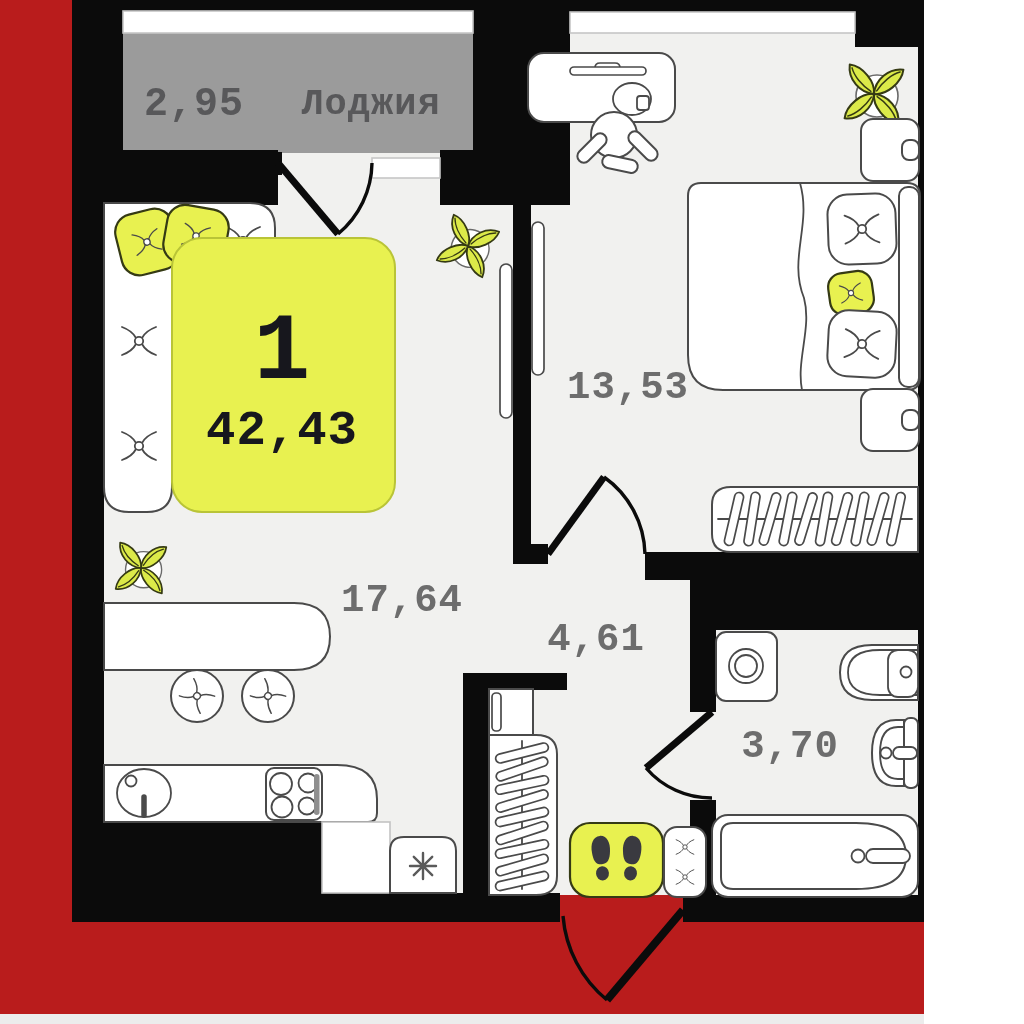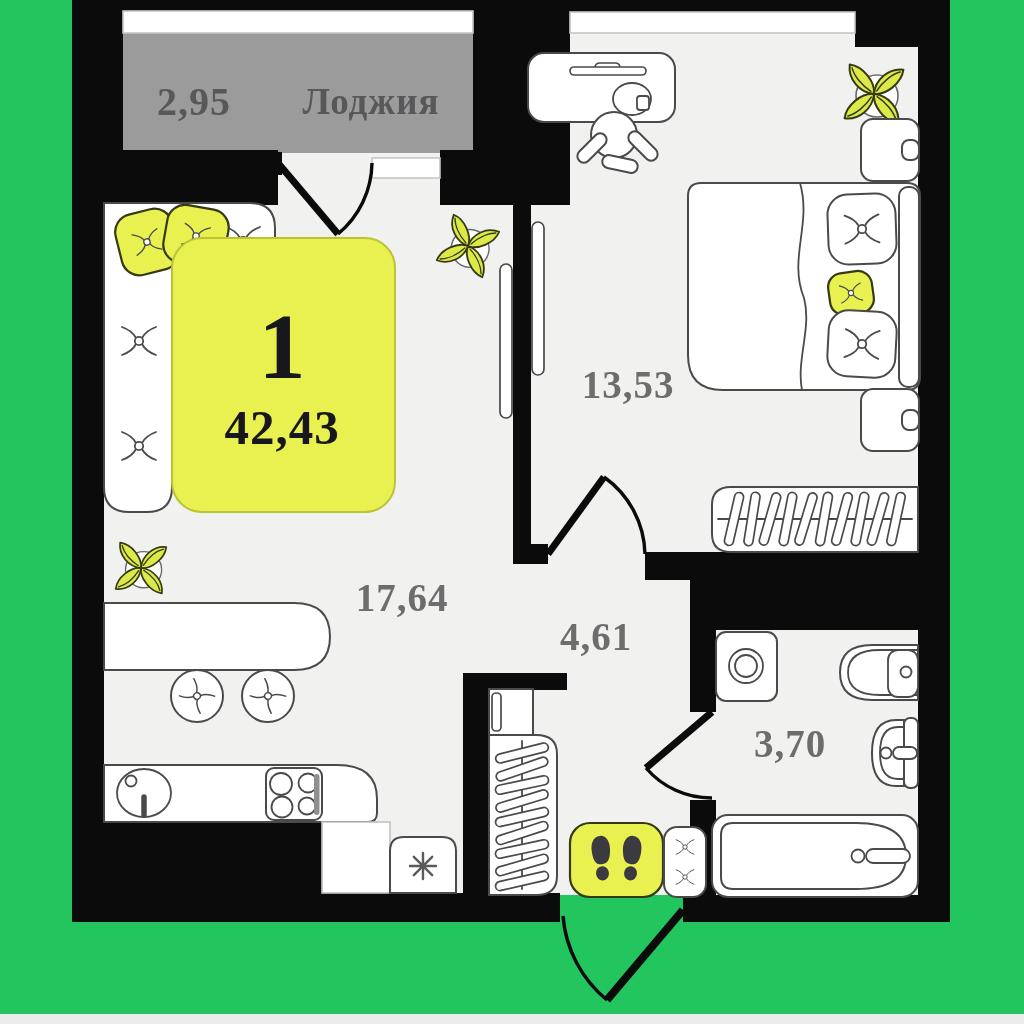--- a/index.html
+++ b/index.html
@@ -1,17 +1,17 @@
 <!DOCTYPE html>
 <html><head>
 <meta charset="utf-8">
 <style>
   html,body{margin:0;padding:0;background:#fff;}
-  #stage{position:relative;width:1024px;height:1024px;background:#22c55e;overflow:hidden;
-         font-family:Liberation Serif, serif;}
+  #stage{position:relative;width:924px;height:1024px;background:#b91c1c;overflow:hidden;
+         font-family:Liberation Mono, monospace;}
   svg{position:absolute;left:0;top:0;}
   .wall{fill:#0b0b0b;}
   .floor{fill:#f1f1ef;}
   .furn{fill:#ffffff;stroke:#4a4a4a;stroke-width:2;}
   .furn-lt{fill:#ffffff;stroke:#c3c3c3;stroke-width:1.6;}
   .ln{fill:none;stroke:#4a4a4a;stroke-width:2;stroke-linecap:round;}
   .leaf{fill:#dcea49;stroke:#353a14;stroke-width:2;stroke-linejoin:round;}
   .vein{fill:none;stroke:#353a14;stroke-width:1.5;stroke-linecap:round;}
   .accent{stroke:#353a14;stroke-width:2.2;}
   .dk{fill:#3a3a40;}

